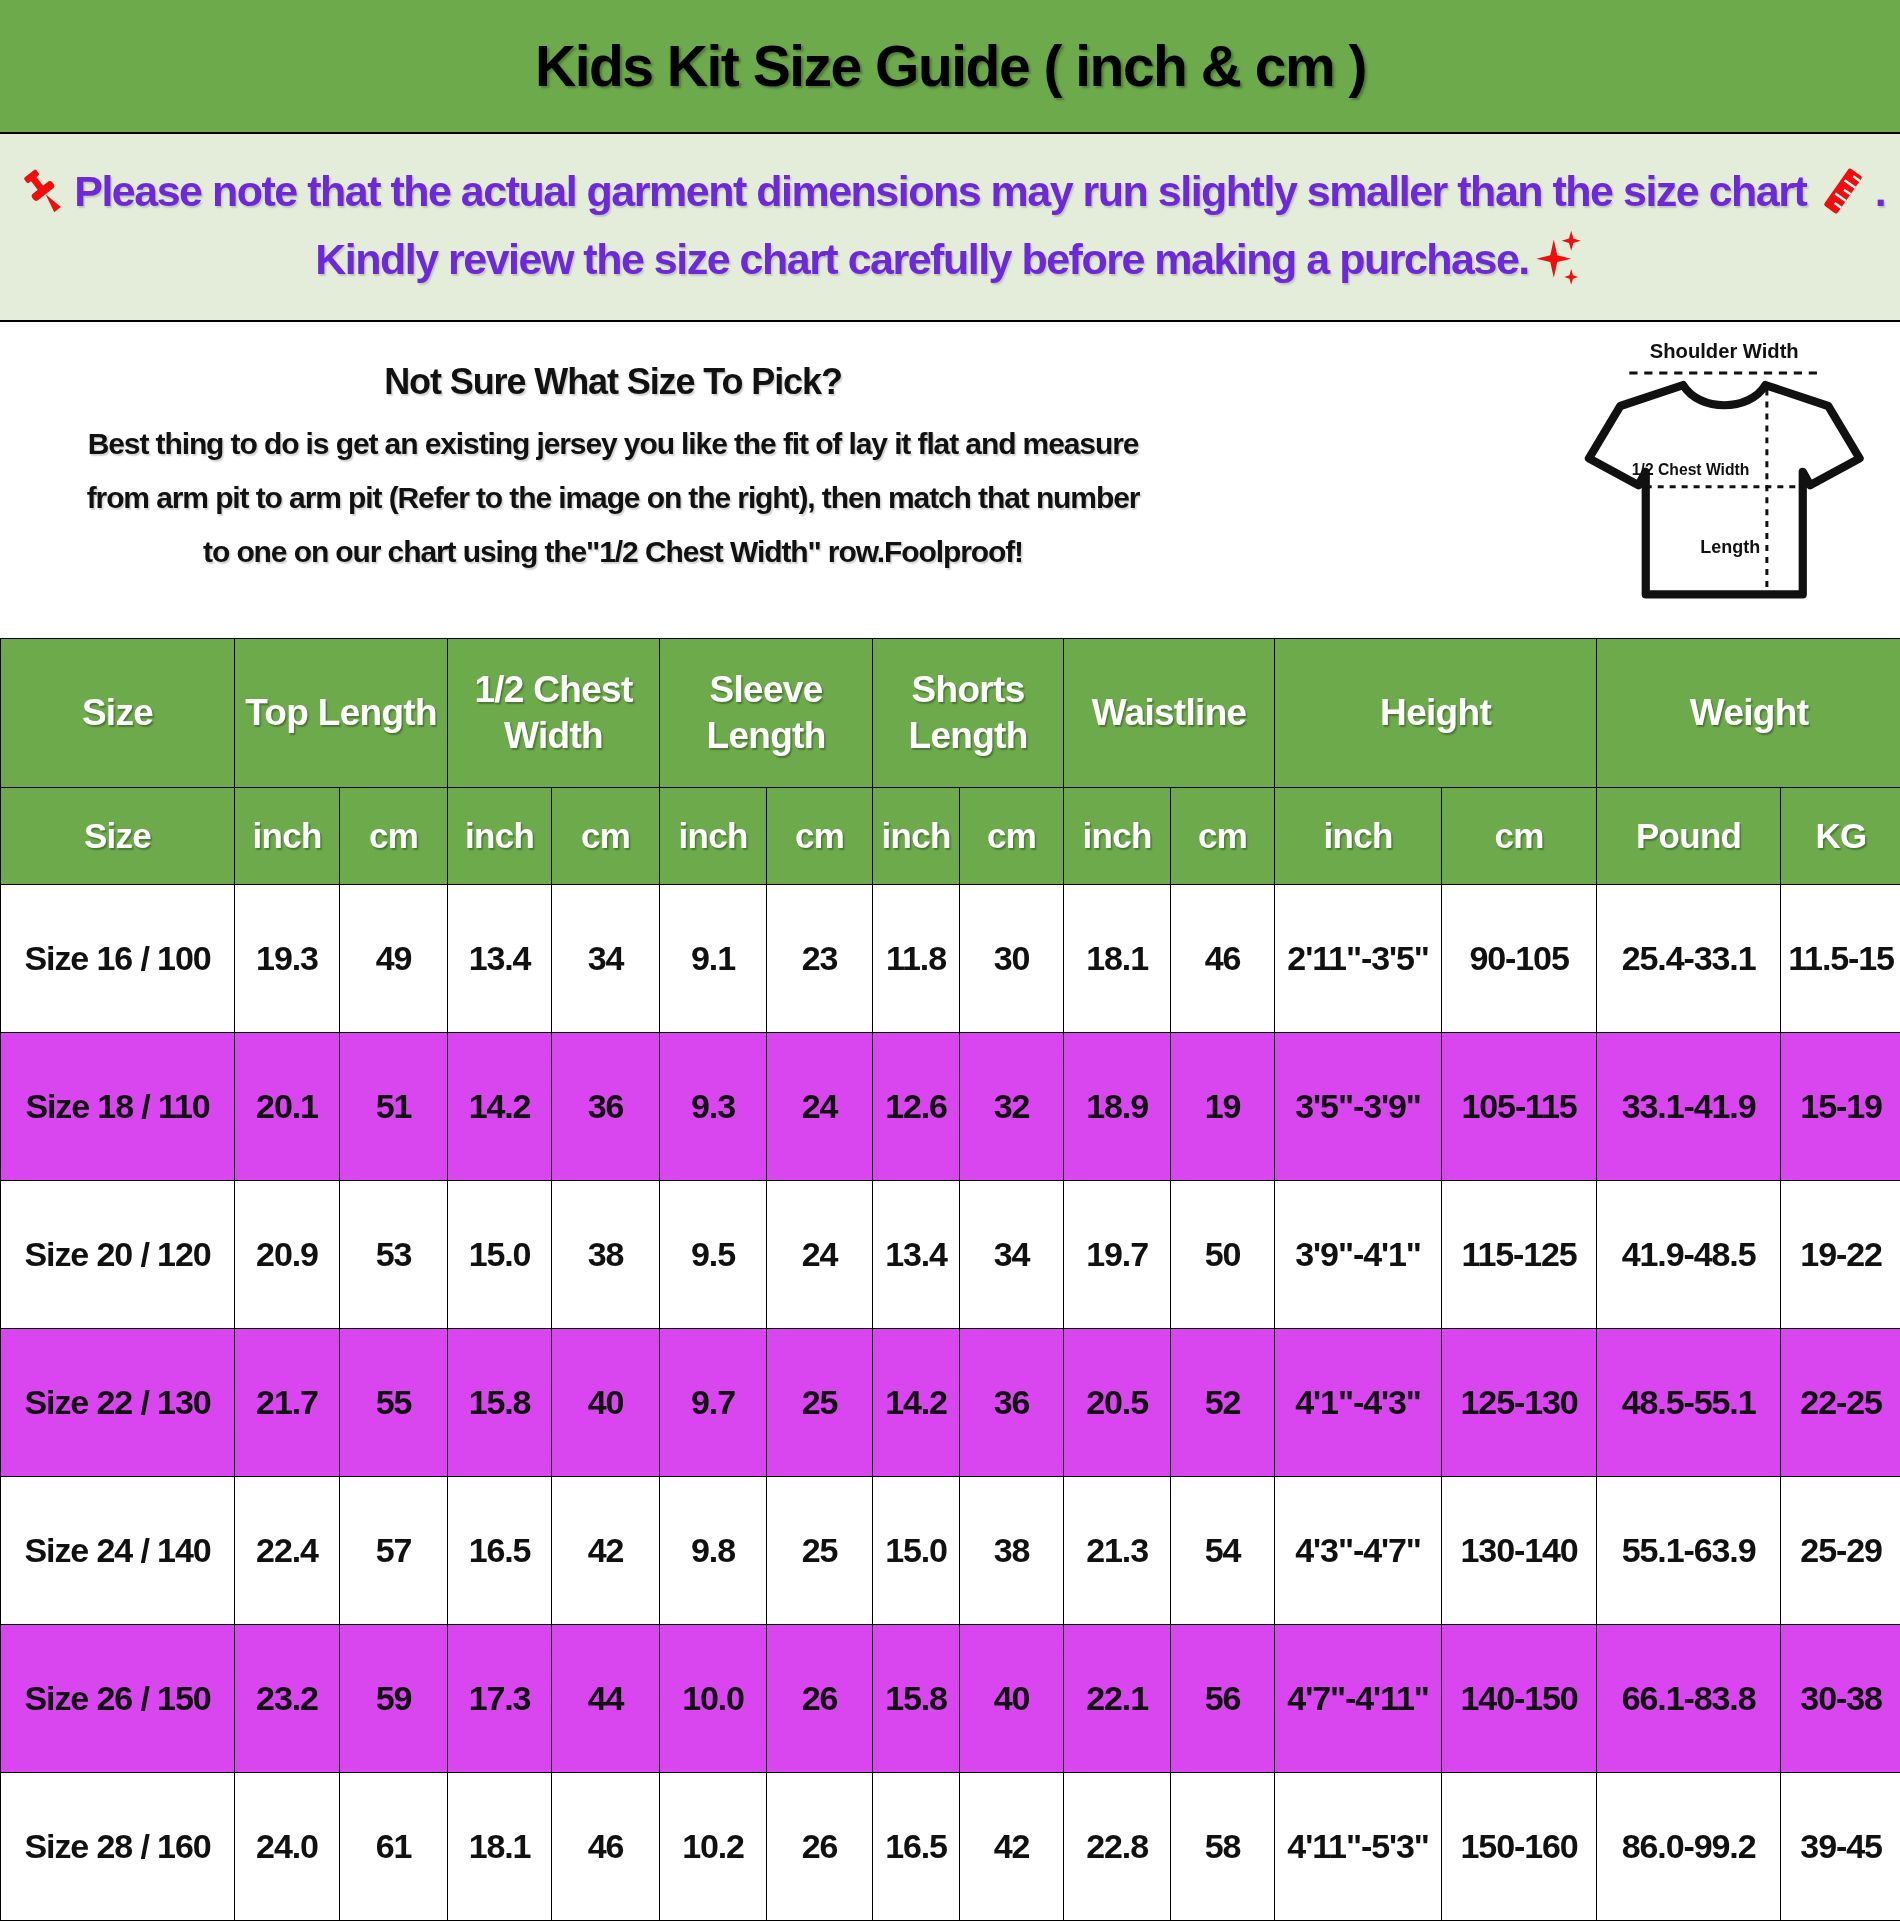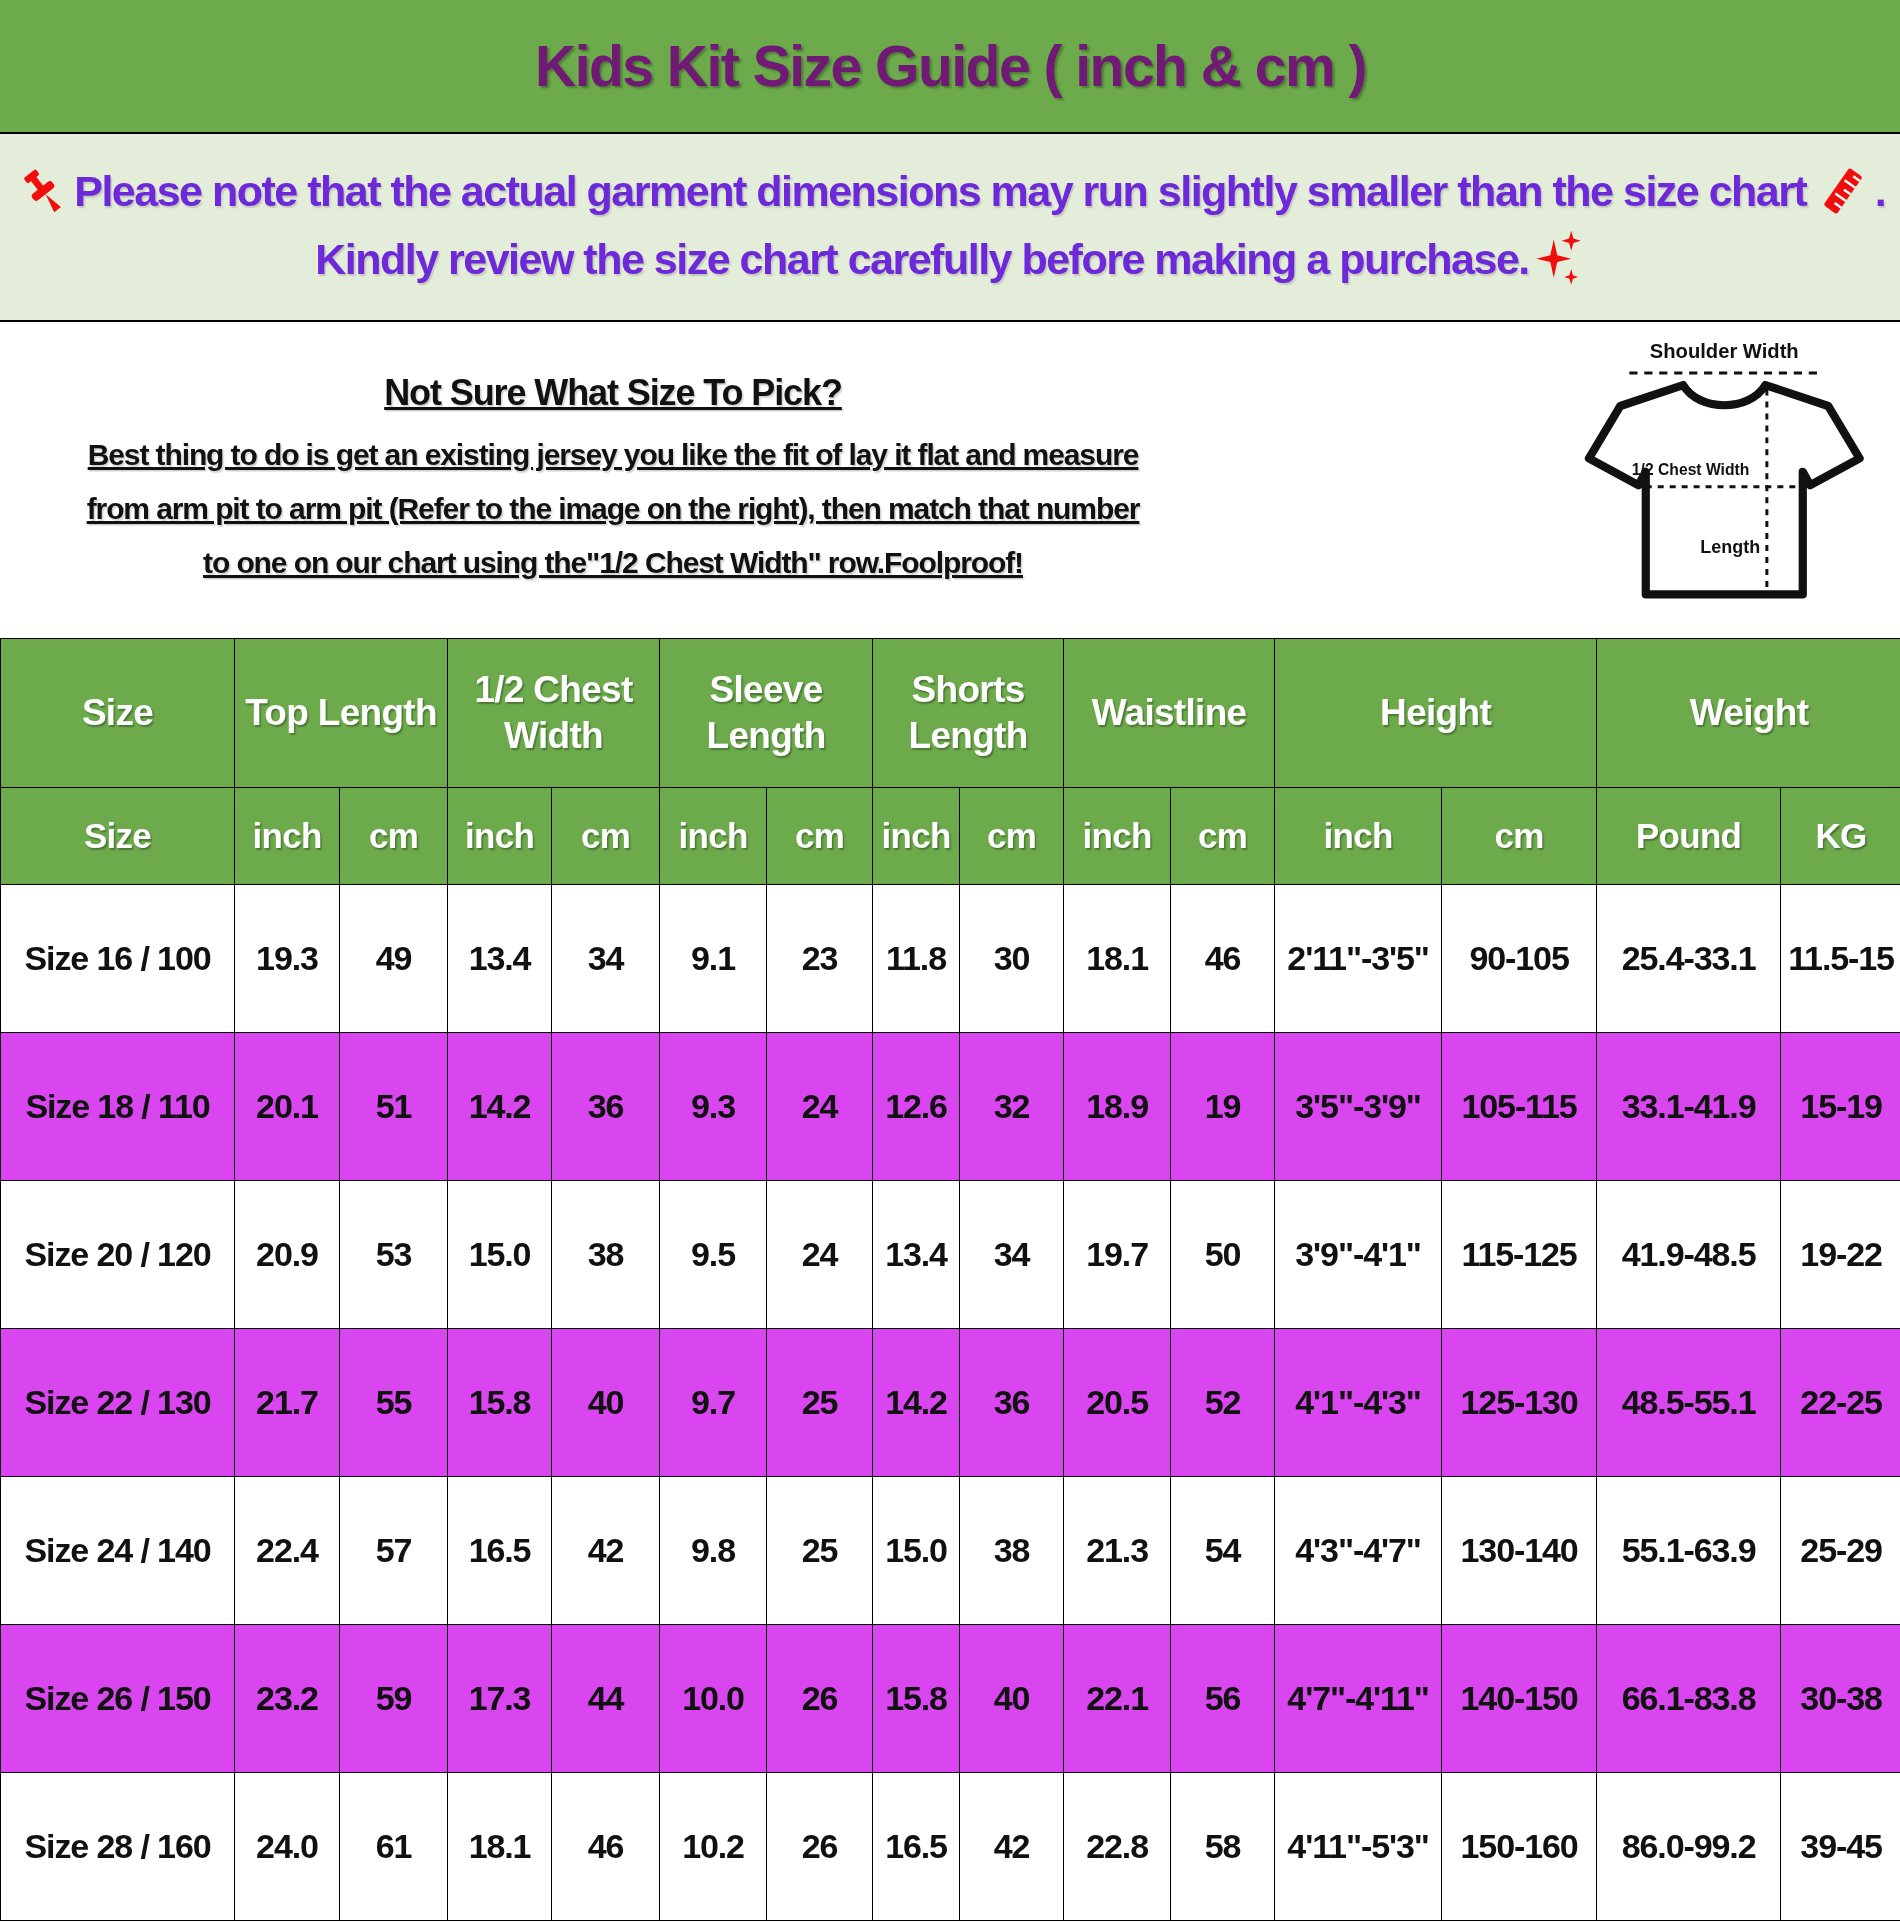--- a/index.html
+++ b/index.html
@@ -13,21 +13,21 @@
   .title-bar{
     height:132px;
     background:#6caa4b;
     border-bottom:2.2px solid #000;
     display:flex;align-items:center;justify-content:center;
   }
   .title-bar h1{
     margin:0;
     font-size:57px;
     letter-spacing:-1.5px;
-    color:#701a75;
+    color:#000000;
     text-shadow:2.2px 2.2px 2.2px rgba(0,0,0,0.28);
   }
   
   .notice{
     height:186px;
     background:#e4edda;
     border-bottom:2.2px solid #000;
     display:flex;flex-direction:column;align-items:center;justify-content:center;
     gap:10.5px;
   }
@@ -41,24 +41,23 @@
   }
   .notice-line svg{flex:0 0 auto;}
   
   .guide{
     height:316px;
     background:#fff;
     position:relative;
   }
   .guide-text{
     width:1226px;
-    padding-top:50px;
+    padding-top:39px;
     text-align:center;
     text-shadow:1.5px 1.5px 1.5px rgba(0,0,0,0.18);
-    text-decoration:underline;
   }
   .guide-heading{
     font-size:36px;
     letter-spacing:-1.1px;
     margin-bottom:13.5px;
   }
   .guide-line{
     font-size:30px;
     letter-spacing:-1.1px;
     line-height:54px;

